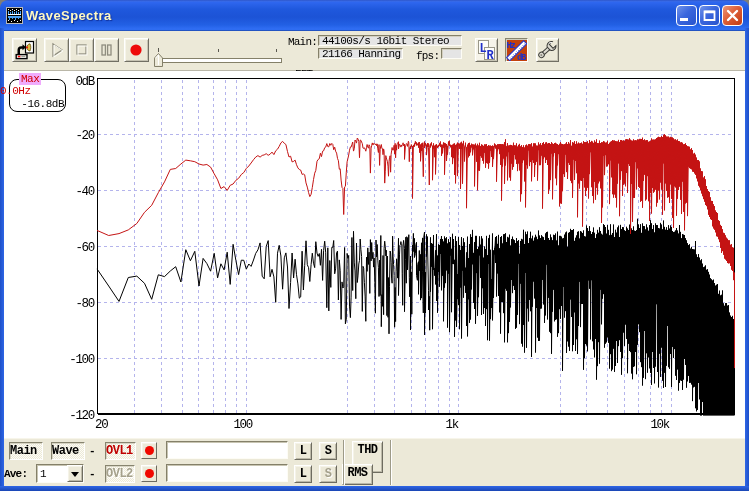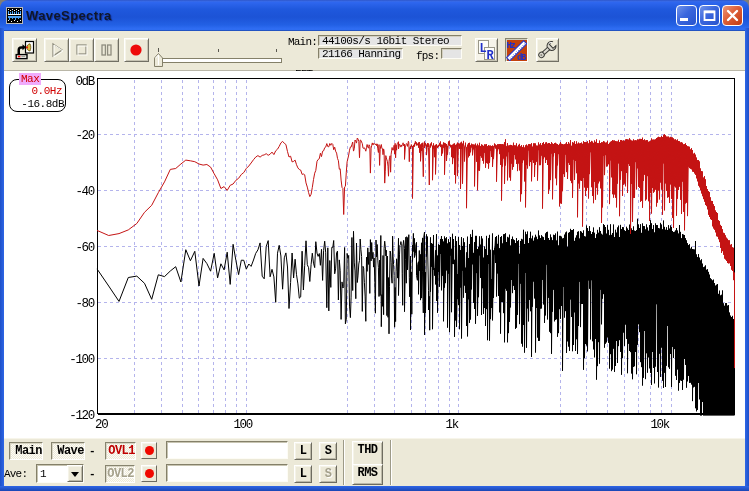--- a/index.html
+++ b/index.html
@@ -1,34 +1,34 @@
 <!DOCTYPE html>
 <html><head><meta charset="utf-8"><style>
 html,body{margin:0;padding:0;background:#807e76;width:749px;height:491px;overflow:hidden}
 *{box-sizing:border-box}
 #win{position:absolute;left:0;top:0;width:749px;height:491px;border-radius:8px 8px 0 0;overflow:hidden;font-family:"Liberation Mono",monospace}
 .tb{position:absolute;left:0;top:0;width:749px;height:31px;background:linear-gradient(180deg,#274ec1 0%,#3a6ae4 3%,#2e66ee 8%,#1f58dd 30%,#1c53d6 55%,#2260e4 80%,#2e6cf2 92%,#2f6ef4 95%,#1c47ab 100%)}
-.ttl{position:absolute;left:26px;top:8px;color:#0f172a;font:bold 13px "Liberation Sans",sans-serif;letter-spacing:0.4px;text-shadow:1px 1px 1px #10309c}
+.ttl{position:absolute;left:26px;top:8px;color:#fef9c3;font:bold 13px "Liberation Sans",sans-serif;letter-spacing:0.4px;text-shadow:1px 1px 1px #10309c}
 .wbtn{position:absolute;top:5px;width:21px;height:21px;border-radius:4px;border:1px solid #fff}
 .wbtn.mn{left:676px;background:linear-gradient(135deg,#7193ea 0%,#3a66dd 45%,#2854cd 100%)}
 .wbtn.mx{left:699px;background:linear-gradient(135deg,#7193ea 0%,#3a66dd 45%,#2854cd 100%)}
 .wbtn.cl{left:722px;background:linear-gradient(135deg,#ec9678 0%,#dd5f38 45%,#c23a13 100%)}
 .brd{position:absolute;background:linear-gradient(90deg,#1e50c8,#2e66e6)}
 #brdL{left:0;top:28px;width:4px;height:459px}
 #brdR{left:745px;top:28px;width:4px;height:459px;background:linear-gradient(270deg,#1e50c8,#2e66e6)}
 #brdB{left:0;top:486px;width:749px;height:5px;background:linear-gradient(0deg,#1a46b4,#2e66e6)}
 #tool{position:absolute;left:4px;top:31px;width:741px;height:40px;background:#ece9d8;border-bottom:1px solid #bab7a8}
 .rb{position:absolute;background:#ece9d8;border:1px solid;border-color:#fffffe #716f64 #716f64 #fffffe;box-shadow:inset 1px 1px 0 #f7f5ea,inset -1px -1px 0 #c6c3b3}
 #client{position:absolute;left:4px;top:71px;width:741px;height:367px;background:#fff}
 #bbar{position:absolute;left:4px;top:438px;width:741px;height:48px;background:#ece9d8;border-top:1px solid #f7f5ea}
 .sunk{position:absolute;background:#fff;border:1px solid;border-color:#848069 #fdfcf5 #fdfcf5 #848069;box-shadow:inset 1px 1px 0 #c8c5b2}
 .fld{position:absolute;background:#e5e5e5;border:1px solid;border-color:#848069 #fdfcf5 #fdfcf5 #848069;box-shadow:inset 1px 1px 0 #d4d0c0;font:11px "Liberation Mono",monospace;letter-spacing:-0.55px;color:#000;padding:0 0 0 3px;line-height:10px}
 .lab{position:absolute;font:11px "Liberation Mono",monospace;letter-spacing:-0.8px;color:#000}
 .bb{position:absolute;height:18px;background:#ece9d8;border:1px solid;border-color:#fffffe #6e6c60 #6e6c60 #fffffe;box-shadow:inset 1px 1px 0 #f5f3e8,inset -1px -1px 0 #bdbaa9;font:bold 12px "Liberation Mono",monospace;letter-spacing:-0.5px;color:#000;text-align:center;line-height:16px}
-.bp{position:absolute;height:18px;background:repeating-conic-gradient(#fdfcf6 0% 25%,#ece9d8 0% 50%);background-size:2px 2px;border:1px solid;border-color:#87846f #fffffe #fffffe #87846f;box-shadow:inset 1px 1px 0 #d8d5c4;font:bold 12px "Liberation Mono",monospace;letter-spacing:-0.5px;color:#000;text-align:right;line-height:16px}
+.bp{position:absolute;height:18px;background:repeating-conic-gradient(#fdfcf6 0% 25%,#ece9d8 0% 50%);background-size:2px 2px;border:1px solid;border-color:#87846f #fffffe #fffffe #87846f;box-shadow:inset 1px 1px 0 #d8d5c4;font:bold 12px "Liberation Mono",monospace;letter-spacing:-0.5px;color:#000;text-align:left;line-height:16px}
 .dotb{position:absolute;width:16px;height:17px;background:#ece9d8;border:1px solid;border-color:#fffffe #6e6c60 #6e6c60 #fffffe;box-shadow:inset 1px 1px 0 #f5f3e8}
 .dot{position:absolute;left:3px;top:3px;width:9px;height:9px;border-radius:50%;background:#f00800}
 svg text{font-family:"Liberation Mono",monospace;font-size:12.5px;letter-spacing:-1.3px;fill:#000}
 </style></head><body>
 <div id="win">
 
 <div class="tb"></div>
 <svg style="position:absolute;left:6px;top:7px" width="17" height="17">
  <rect x="0.5" y="0.5" width="16" height="16" fill="#000" stroke="#b8b8b8"></rect>
  <g fill="#fff">
@@ -174,44 +174,44 @@
         <text x="94" y="306.7" text-anchor="end">-80</text>
         <text x="94" y="362.6" text-anchor="end">-100</text>
         <text x="94" y="418.5" text-anchor="end">-120</text>
       </g>
  <path d="M97.0 268.9L108.7 286.0L119.0 301.4L128.3 277.5L136.8 276.1L144.5 283.3L151.7 299.3L158.3 274.8L164.5 276.6L170.3 271.0L175.7 266.7L180.9 282.0L185.8 249.7L190.4 260.7L194.8 251.3L199.0 286.0L203.1 258.4L206.9 263.6L210.6 271.2L214.2 253.3L217.6 277.9L220.9 263.8L224.1 269.9L227.2 252.2L230.2 284.4L233.1 244.3L235.9 260.5L238.6 274.6L241.3 260.2L243.8 260.3L246.3 269.2L248.8 264.0L251.1 266.4L253.5 260.0L255.7 253.4L257.9 249.9L260.1 242.9L262.2 276.2L264.2 278.8L266.2 246.5L268.2 240.6L270.1 276.8L272.0 269.3L273.9 276.9L275.7 302.3L277.5 253.2L279.2 245.3L280.9 256.0L282.6 289.2L284.3 257.8L285.9 252.9L287.5 267.0L289.0 308.5L290.6 282.5L292.1 253.0L293.6 278.0L295.1 259.2L296.5 274.7L297.9 283.9L299.3 298.2L300.7 296.9L302.1 251.2L303.4 290.0L304.7 265.4L306.0 240.8L307.3 264.7L308.6 267.7L309.8 281.5L311.1 264.6L312.3 253.2L313.5 263.2L314.7 267.6L315.8 241.7L317.0 253.1L318.1 256.4L319.3 253.5L320.4 265.3L321.5 249.3L322.6 280.4L323.6 250.5L324.7 241.2L325.7 252.7L326.8 307.7L327.8 247.8L328.8 310.9L329.8 260.5L330.8 287.4L331.8 247.3L332.8 247.4L333.7 240.5L334.7 273.8L335.6 268.9L336.6 252.6L337.5 251.1L338.4 300.0L339.3 259.9L340.2 270.7L341.1 319.4L342.0 281.9L342.9 288.0L343.7 286.8L344.6 247.5L345.4 323.8L346.3 319.5L347.1 253.4L347.9 258.3L348.7 255.4L349.5 306.1L350.4 317.6L351.1 297.2L351.9 237.5L352.7 290.5L353.5 231.3L354.3 262.9L355.0 270.9L355.8 298.7L356.5 243.0L357.3 282.5L358.0 275.9L358.8 264.0L359.5 260.4L360.2 239.0L360.9 249.5L361.6 256.6L362.3 311.4L363.0 266.3L363.7 268.2L364.4 282.7L365.1 296.1L365.8 321.3L366.5 257.2L367.1 271.4L367.8 247.9L368.5 264.4L369.1 252.2L369.8 293.4L370.4 239.6L371.1 260.9L371.7 242.5L372.3 258.7L373.0 252.3L373.6 267.1L374.2 257.9L374.8 282.7L375.4 313.2L376.0 240.0L376.6 256.9L377.2 244.5L377.8 260.2L378.4 267.3L379.0 296.5L379.6 260.0L380.2 295.5L380.8 235.5L381.3 326.7L381.9 294.6L382.5 306.3L383.0 255.5L383.6 314.7L384.1 248.4L384.7 241.2L385.3 246.8L385.8 255.9L386.3 250.2L386.9 315.6L387.4 256.0L388.0 317.3L388.5 277.6L389.0 333.8L389.5 286.2L390.1 251.0L390.6 253.0L391.1 262.7L391.6 278.1L392.1 283.2L392.6 236.2L393.1 256.8L393.6 264.7L394.1 275.2L394.6 327.2L395.1 287.4L395.6 321.6L396.1 271.2L396.6 258.8L397.1 266.2L397.6 278.1L398.5 238.3L398.5 295.5L399.5 254.9L399.9 245.3L400.4 244.7L400.9 241.6L401.3 243.9L401.8 244.9L402.2 273.5L402.7 305.3L403.1 245.0L403.6 240.4L404.5 248.7L404.5 311.7L405.4 259.6L405.8 237.2L406.3 283.2L406.7 236.7L407.5 238.0L407.5 269.8L408.4 243.0L408.8 234.7L409.3 277.7L409.7 296.8L410.5 256.0L410.5 329.9L411.3 271.9L411.8 314.2L412.5 245.1L412.5 261.5L413.4 233.4L413.8 251.6L414.5 238.4L414.5 257.5L415.4 253.6L415.8 244.5L416.5 242.3L416.5 275.4L417.4 280.3L417.7 264.3L418.5 261.7L418.5 294.3L419.3 250.5L419.6 270.8L420.5 254.4L420.5 300.1L421.5 242.8L421.5 298.1L422.5 237.9L422.5 271.1L423.3 312.9L423.7 237.7L424.5 232.0L424.5 334.9L425.5 272.2L425.5 313.1L426.5 234.4L426.5 256.5L427.5 236.6L427.5 244.3L428.5 290.7L428.5 310.0L429.3 296.3L429.7 330.2L430.5 237.4L430.5 291.7L431.5 243.0L431.5 266.7L432.5 243.9L432.5 329.2L433.5 235.1L433.5 269.9L434.5 268.2L434.5 275.6L435.5 250.3L435.5 284.4L436.5 234.2L436.5 300.9L437.5 255.6L437.5 312.7L438.5 244.4L438.5 271.9L439.5 245.0L439.5 286.7L440.5 239.0L440.5 254.0L441.5 236.0L441.5 290.3L442.5 239.2L442.5 275.7L443.5 241.6L443.5 321.3L444.5 236.5L444.5 287.6L445.5 238.5L445.5 283.1L446.5 237.3L446.5 270.4L447.5 243.5L447.5 327.6L448.5 239.3L448.5 273.6L449.5 242.3L449.5 332.1L450.5 237.1L450.5 255.5L451.5 248.8L451.5 312.2L452.5 233.8L452.5 263.9L453.5 239.0L453.5 264.1L454.5 259.8L454.5 336.8L455.5 236.3L455.5 320.4L456.5 241.1L456.5 326.9L457.5 274.1L457.5 299.1L458.5 237.1L458.5 305.1L459.5 245.1L459.5 329.2L460.5 250.2L460.5 287.5L461.5 237.2L461.5 338.5L462.5 246.0L462.5 270.6L463.5 238.4L463.5 297.7L464.5 242.4L464.5 285.5L465.5 267.7L465.5 292.8L466.5 252.4L466.5 326.0L467.5 236.7L467.5 336.4L468.5 258.2L468.5 299.3L469.5 244.0L469.5 322.8L470.5 234.4L470.5 319.5L471.5 237.1L471.5 289.4L472.5 229.9L472.5 264.3L473.5 252.9L473.5 302.8L474.5 242.2L474.5 308.9L475.5 235.9L475.5 323.7L476.5 235.9L476.5 273.1L477.5 249.1L477.5 315.8L478.5 246.9L478.5 297.2L479.5 236.4L479.5 255.4L480.5 244.7L480.5 277.9L481.5 236.3L481.5 315.0L482.5 238.7L482.5 288.2L483.5 257.7L483.5 313.8L484.5 246.6L484.5 307.9L485.5 249.1L485.5 325.9L486.5 235.9L486.5 309.1L487.5 255.2L487.5 340.2L488.5 238.3L488.5 264.0L489.5 234.9L489.5 340.6L490.5 249.8L490.5 319.1L491.5 279.0L491.5 308.0L492.5 233.5L492.5 320.4L493.5 250.4L493.5 297.9L494.5 247.8L494.5 254.4L495.5 237.0L495.5 263.0L496.5 236.0L496.5 296.5L497.5 243.9L497.5 273.4L498.5 234.9L498.5 295.9L499.5 248.3L499.5 312.3L500.5 237.0L500.5 333.6L501.5 236.2L501.5 302.0L502.5 243.5L502.5 302.1L503.5 234.4L503.5 313.1L504.5 234.2L504.5 342.3L505.5 233.3L505.5 288.6L506.5 242.0L506.5 290.6L507.5 236.9L507.5 342.3L508.5 237.7L508.5 333.1L509.5 234.7L509.5 321.8L510.5 245.6L510.5 307.4L511.5 239.0L511.5 280.0L512.5 236.7L512.5 293.1L513.5 239.5L513.5 285.7L514.5 240.3L514.5 290.0L515.5 243.1L515.5 328.8L516.5 238.1L516.5 327.6L517.5 241.2L517.5 314.8L518.5 240.2L518.5 263.7L519.5 253.8L519.5 324.1L520.5 241.0L520.5 283.6L521.5 238.9L521.5 343.5L522.5 239.6L522.5 346.5L523.5 229.8L523.5 324.9L524.5 244.0L524.5 352.6L525.5 231.8L525.5 272.8L526.5 234.4L526.5 347.7L527.5 231.6L527.5 308.4L528.5 243.2L528.5 321.4L529.5 238.0L529.5 299.8L530.5 231.8L530.5 311.2L531.5 238.6L531.5 356.9L532.5 235.8L532.5 306.7L533.5 240.8L533.5 281.5L534.5 237.7L534.5 298.4L535.5 234.8L535.5 352.5L536.5 236.8L536.5 308.0L537.5 239.4L537.5 337.5L538.5 230.6L538.5 341.0L539.5 235.6L539.5 340.7L540.5 238.1L540.5 308.6L541.5 235.3L541.5 308.4L542.5 236.6L542.5 279.8L543.5 237.3L543.5 304.4L544.5 240.0L544.5 322.9L545.5 233.5L545.5 315.4L546.5 232.0L546.5 264.6L547.5 231.8L547.5 319.4L548.5 238.1L548.5 297.7L549.5 240.0L549.5 331.6L550.5 234.6L550.5 333.1L551.5 237.5L551.5 353.8L552.5 240.3L552.5 311.7L553.5 234.8L553.5 289.7L554.5 235.2L554.5 321.3L555.5 233.6L555.5 319.8L556.5 240.6L556.5 319.2L557.5 231.7L557.5 336.7L558.5 245.5L558.5 333.1L559.5 235.9L559.5 309.1L560.5 235.9L560.5 318.7L561.5 236.7L561.5 306.0L562.5 238.6L562.5 370.8L563.5 238.2L563.5 286.8L564.5 234.7L564.5 317.5L565.5 232.6L565.5 311.1L566.5 231.7L566.5 352.9L567.5 246.8L567.5 341.3L568.5 232.9L568.5 346.5L569.5 232.2L569.5 350.8L570.5 228.9L570.5 299.4L571.5 230.2L571.5 317.0L572.5 230.0L572.5 351.2L573.5 229.0L573.5 345.0L574.5 240.9L574.5 312.3L575.5 237.8L575.5 350.9L576.5 235.5L576.5 339.2L577.5 231.9L577.5 353.9L578.5 231.4L578.5 326.0L579.5 238.6L579.5 281.7L580.5 231.1L580.5 327.1L581.5 231.8L581.5 303.9L582.5 233.0L582.5 304.0L583.5 230.5L583.5 369.7L584.5 236.3L584.5 358.1L585.5 236.7L585.5 344.0L586.5 225.6L586.5 345.4L587.5 228.0L587.5 351.3L588.5 231.1L588.5 280.4L589.5 226.3L589.5 288.7L590.5 231.3L590.5 339.4L591.5 234.0L591.5 280.2L592.5 232.0L592.5 341.2L593.5 227.6L593.5 349.3L594.5 232.8L594.5 357.3L595.5 238.2L595.5 339.0L596.5 234.4L596.5 379.6L597.5 229.9L597.5 366.1L598.5 232.8L598.5 342.1L599.5 227.4L599.5 363.6L600.5 231.0L600.5 289.7L601.5 233.8L601.5 324.3L602.5 234.8L602.5 298.6L603.5 224.1L603.5 294.1L604.5 225.2L604.5 347.6L605.5 227.0L605.5 343.6L606.5 233.7L606.5 342.3L607.5 225.2L607.5 337.4L608.5 229.9L608.5 342.7L609.5 235.4L609.5 368.5L610.5 224.4L610.5 354.1L611.5 234.9L611.5 371.1L612.5 233.0L612.5 369.4L613.5 224.6L613.5 348.6L614.5 237.0L614.5 371.8L615.5 229.8L615.5 365.9L616.5 232.7L616.5 341.0L617.5 227.5L617.5 363.0L618.5 225.7L618.5 346.1L619.5 237.0L619.5 340.1L620.5 224.9L620.5 351.8L621.5 229.2L621.5 374.7L622.5 227.1L622.5 358.0L623.5 227.4L623.5 332.5L624.5 230.4L624.5 345.8L625.5 231.2L625.5 324.5L626.5 226.8L626.5 338.8L627.5 228.6L627.5 373.2L628.5 230.1L628.5 343.7L629.5 224.7L629.5 351.0L630.5 232.5L630.5 352.1L631.5 228.5L631.5 373.4L632.5 230.1L632.5 379.2L633.5 226.5L633.5 367.0L634.5 230.7L634.5 366.2L635.5 231.1L635.5 352.0L636.5 230.2L636.5 374.2L637.5 218.8L637.5 344.7L638.5 224.6L638.5 324.2L639.5 228.0L639.5 332.1L640.5 224.3L640.5 362.1L641.5 232.9L641.5 367.1L642.5 223.5L642.5 385.5L643.5 226.1L643.5 377.7L644.5 226.3L644.5 330.9L645.5 229.5L645.5 379.1L646.5 224.5L646.5 353.2L647.5 227.6L647.5 372.6L648.5 230.8L648.5 357.3L649.5 225.0L649.5 368.3L650.5 220.4L650.5 372.8L651.5 223.4L651.5 384.8L652.5 229.0L652.5 352.0L653.5 225.2L653.5 367.9L654.5 232.5L654.5 383.3L655.5 223.5L655.5 366.5L656.5 225.1L656.5 304.2L657.5 225.2L657.5 372.0L658.5 228.0L658.5 387.4L659.5 228.6L659.5 353.6L660.5 222.9L660.5 376.8L661.5 224.7L661.5 347.5L662.5 229.4L662.5 380.6L663.5 220.6L663.5 387.8L664.5 226.9L664.5 372.7L665.5 229.8L665.5 387.0L666.5 227.4L666.5 365.7L667.5 230.0L667.5 325.9L668.5 225.3L668.5 367.2L669.5 228.7L669.5 368.8L670.5 225.5L670.5 354.0L671.5 227.0L671.5 386.9L672.5 231.0L672.5 346.8L673.5 232.2L673.5 357.9L674.5 231.8L674.5 349.1L675.5 230.5L675.5 375.6L676.5 228.1L676.5 380.0L677.5 230.6L677.5 369.4L678.5 233.6L678.5 390.5L679.5 225.1L679.5 382.9L680.5 231.9L680.5 380.3L681.5 238.3L681.5 381.0L682.5 234.1L682.5 389.8L683.5 234.7L683.5 379.5L684.5 235.0L684.5 358.9L685.5 238.3L685.5 364.8L686.5 240.4L686.5 387.6L687.5 243.3L687.5 381.3L688.5 245.2L688.5 375.8L689.5 244.3L689.5 382.9L690.5 248.7L690.5 382.6L691.5 246.9L691.5 384.4L692.5 249.1L692.5 401.1L693.5 249.4L693.5 387.3L694.5 249.6L694.5 386.6L695.5 241.0L695.5 408.2L696.5 254.5L696.5 411.3L697.5 257.2L697.5 409.8L698.5 254.2L698.5 383.0L699.5 257.7L699.5 399.3L700.5 260.5L700.5 415.4L701.5 259.4L701.5 415.4L702.5 263.7L702.5 401.9L703.5 267.3L703.5 415.4L704.5 266.7L704.5 415.4L705.5 265.5L705.5 415.4L706.5 269.8L706.5 415.4L707.5 269.3L707.5 415.4L708.5 271.9L708.5 415.4L709.5 274.7L709.5 415.4L710.5 278.3L710.5 415.4L711.5 279.4L711.5 415.4L712.5 280.5L712.5 415.4L713.5 279.7L713.5 415.4L714.5 283.1L714.5 415.4L715.5 285.7L715.5 415.4L716.5 284.8L716.5 415.4L717.5 284.0L717.5 415.4L718.5 293.9L718.5 415.4L719.5 290.7L719.5 415.4L720.5 295.5L720.5 415.4L721.5 294.8L721.5 415.4L722.5 290.5L722.5 415.4L723.5 303.4L723.5 415.4L724.5 305.8L724.5 415.4L725.5 303.2L725.5 415.4L726.5 303.1L726.5 415.4L727.5 305.7L727.5 415.4L728.5 305.1L728.5 415.4L729.5 312.6L729.5 415.4L730.5 315.7L730.5 415.4L731.5 317.0L731.5 415.4L732.5 315.9L732.5 415.4L733.5 319.1L733.5 415.4L734.5 317.3L734.5 415.4" fill="none" stroke="#000" stroke-width="1"></path>
  <path d="M97.0 230.4L108.7 235.5L119.0 233.6L128.3 229.9L136.8 223.5L144.5 212.3L151.7 205.3L158.3 192.7L164.5 181.9L170.3 169.4L175.7 168.5L180.9 164.0L185.8 160.1L190.4 160.8L194.8 161.7L199.0 164.0L203.1 165.1L206.9 164.5L210.6 167.1L214.2 173.8L217.6 179.8L220.9 188.5L224.1 186.6L227.2 190.4L230.2 185.3L233.1 184.0L235.9 180.3L238.6 178.3L241.3 174.5L243.8 172.5L246.3 168.5L248.8 166.0L251.1 163.0L253.5 159.7L255.7 157.1L257.9 155.6L260.1 157.1L262.2 155.4L264.2 154.9L266.2 153.7L268.2 155.3L270.1 154.2L272.0 152.1L273.9 154.6L275.7 150.8L277.5 149.2L279.2 146.4L280.9 142.9L282.6 141.4L284.3 143.3L285.9 144.5L287.5 151.6L289.0 157.0L290.6 156.2L292.1 161.9L293.6 161.4L295.1 160.1L296.5 164.7L297.9 167.9L299.3 169.5L300.7 170.1L302.1 174.4L303.4 174.0L304.7 174.8L306.0 182.9L307.3 187.1L308.6 192.6L309.8 196.6L311.1 194.3L312.3 187.5L313.5 179.6L314.7 173.2L315.8 170.4L317.0 161.3L318.1 159.5L319.3 158.7L320.4 153.2L321.5 156.6L322.6 151.2L323.6 150.8L324.7 147.7L325.7 147.1L326.8 143.6L327.8 146.6L328.8 146.8L329.8 143.5L330.8 145.3L331.8 143.4L332.8 144.4L333.7 149.7L334.7 147.2L335.6 151.2L336.6 153.1L337.5 158.4L338.4 160.7L339.3 169.2L340.2 168.8L341.1 180.1L342.0 187.4L342.9 188.4L343.7 214.5L344.6 186.9L345.4 186.3L346.3 172.2L347.1 161.8L347.9 158.6L348.7 155.0L349.5 150.2L350.4 147.0L351.1 147.1L351.9 144.6L352.7 142.0L353.5 151.1L354.3 148.5L355.0 140.0L355.8 141.0L356.5 143.1L357.3 138.0L358.0 139.0L358.8 141.4L359.5 157.7L360.2 140.0L360.9 140.3L361.6 142.0L362.3 143.6L363.0 148.1L363.7 148.3L364.4 147.8L365.1 149.1L365.8 151.2L366.5 147.6L367.1 144.5L367.8 147.1L368.5 148.2L369.1 144.8L369.8 146.5L370.4 173.1L371.1 148.2L371.7 145.3L372.3 142.9L373.0 145.1L373.6 143.5L374.2 143.3L374.8 144.0L375.4 144.9L376.0 143.8L376.6 145.7L377.2 143.9L377.8 148.9L378.4 152.5L379.0 144.6L379.6 165.4L380.2 149.4L380.8 145.8L381.3 144.5L381.9 148.5L382.5 148.6L383.0 154.7L383.6 148.9L384.1 151.1L384.7 183.1L385.3 171.2L385.8 155.6L386.3 157.9L386.9 159.9L387.4 161.3L388.0 166.2L388.5 176.2L389.0 161.8L389.5 157.7L390.1 155.8L390.6 172.2L391.1 154.5L391.6 150.8L392.1 147.5L392.6 149.9L393.1 150.3L393.6 149.1L394.1 145.3L394.6 154.0L395.1 143.3L395.6 157.8L396.1 145.1L396.6 150.2L397.1 143.7L397.6 143.4L398.5 141.7L398.5 148.9L399.5 144.2L399.9 144.5L400.4 145.5L400.9 147.1L401.3 145.0L401.8 146.3L402.2 144.8L402.7 144.1L403.1 142.8L403.6 145.8L404.5 144.1L404.5 159.4L405.4 146.0L405.8 146.1L406.3 143.6L406.7 143.8L407.5 144.5L407.5 146.4L408.4 141.3L408.8 142.6L409.3 161.7L409.7 148.1L410.5 146.3L410.5 148.9L411.3 144.5L411.8 146.9L412.5 146.1L412.5 198.5L413.4 145.0L413.8 146.6L414.5 143.5L414.5 146.5L415.4 141.3L415.8 144.0L416.5 142.4L416.5 145.4L417.4 143.7L417.7 145.3L418.5 142.7L418.5 147.7L419.3 142.0L419.6 152.7L420.5 144.5L420.5 161.3L421.5 143.5L421.5 150.8L422.5 142.8L422.5 147.4L423.3 176.7L423.7 144.5L424.5 141.5L424.5 148.0L425.5 143.1L425.5 145.5L426.5 144.7L426.5 155.1L427.5 143.0L427.5 146.8L428.5 143.5L428.5 147.7L429.3 185.0L429.7 145.6L430.5 143.7L430.5 147.5L431.5 142.4L431.5 145.3L432.5 145.7L432.5 180.2L433.5 143.4L433.5 149.0L434.5 145.7L434.5 157.2L435.5 144.8L435.5 174.4L436.5 144.2L436.5 145.8L437.5 145.9L437.5 148.1L438.5 145.0L438.5 147.0L439.5 143.1L439.5 145.6L440.5 141.5L440.5 147.1L441.5 144.6L441.5 155.9L442.5 144.8L442.5 153.4L443.5 142.4L443.5 147.6L444.5 142.9L444.5 174.7L445.5 143.4L445.5 146.6L446.5 144.0L446.5 161.0L447.5 145.8L447.5 154.7L448.5 141.5L448.5 145.1L449.5 140.8L449.5 146.0L450.5 144.7L450.5 147.3L451.5 145.2L451.5 157.1L452.5 144.7L452.5 164.1L453.5 143.8L453.5 158.1L454.5 143.4L454.5 175.0L455.5 144.9L455.5 183.4L456.5 144.5L456.5 146.3L457.5 142.6L457.5 176.1L458.5 143.3L458.5 145.5L459.5 143.7L459.5 148.9L460.5 142.7L460.5 188.9L461.5 141.8L461.5 149.0L462.5 143.6L462.5 183.7L463.5 140.9L463.5 144.9L464.5 146.5L464.5 161.5L465.5 142.7L465.5 146.6L466.5 147.1L466.5 208.2L467.5 144.8L467.5 146.9L468.5 143.2L468.5 157.3L469.5 142.8L469.5 155.8L470.5 145.3L470.5 152.3L471.5 143.7L471.5 147.4L472.5 144.4L472.5 155.3L473.5 144.5L473.5 149.3L474.5 144.7L474.5 186.4L475.5 143.6L475.5 147.6L476.5 145.6L476.5 161.7L477.5 143.8L477.5 190.3L478.5 145.5L478.5 170.4L479.5 142.8L479.5 170.8L480.5 146.2L480.5 156.0L481.5 144.4L481.5 157.6L482.5 144.9L482.5 160.7L483.5 145.9L483.5 163.5L484.5 144.4L484.5 152.7L485.5 144.5L485.5 167.7L486.5 144.0L486.5 163.0L487.5 146.2L487.5 163.5L488.5 145.2L488.5 168.6L489.5 145.7L489.5 162.9L490.5 145.6L490.5 150.7L491.5 146.0L491.5 157.0L492.5 145.5L492.5 167.0L493.5 146.3L493.5 159.1L494.5 143.5L494.5 147.1L495.5 144.5L495.5 148.5L496.5 145.4L496.5 181.7L497.5 144.3L497.5 151.2L498.5 144.3L498.5 149.1L499.5 144.1L499.5 154.1L500.5 144.1L500.5 164.9L501.5 144.3L501.5 200.6L502.5 144.2L502.5 166.5L503.5 144.5L503.5 158.5L504.5 142.1L504.5 184.0L505.5 139.3L505.5 165.5L506.5 146.3L506.5 156.3L507.5 143.0L507.5 180.4L508.5 145.6L508.5 152.1L509.5 145.3L509.5 177.4L510.5 144.9L510.5 180.6L511.5 145.1L511.5 163.6L512.5 145.7L512.5 169.6L513.5 142.7L513.5 167.0L514.5 145.3L514.5 155.0L515.5 145.5L515.5 159.3L516.5 143.4L516.5 163.9L517.5 146.6L517.5 171.1L518.5 144.9L518.5 163.5L519.5 143.9L519.5 170.4L520.5 146.4L520.5 201.5L521.5 145.1L521.5 194.1L522.5 147.2L522.5 162.8L523.5 145.3L523.5 160.2L524.5 147.5L524.5 181.4L525.5 145.4L525.5 207.4L526.5 144.6L526.5 165.1L527.5 145.7L527.5 168.5L528.5 144.2L528.5 150.4L529.5 144.1L529.5 166.1L530.5 144.4L530.5 162.0L531.5 143.2L531.5 181.3L532.5 146.7L532.5 160.1L533.5 143.4L533.5 162.9L534.5 143.4L534.5 176.9L535.5 143.5L535.5 164.9L536.5 145.6L536.5 161.7L537.5 145.7L537.5 180.6L538.5 142.5L538.5 150.1L539.5 144.6L539.5 165.2L540.5 143.0L540.5 165.1L541.5 145.3L541.5 155.6L542.5 143.0L542.5 208.6L543.5 142.1L543.5 158.8L544.5 144.2L544.5 157.2L545.5 142.6L545.5 163.0L546.5 142.3L546.5 159.8L547.5 143.7L547.5 165.0L548.5 143.1L548.5 193.8L549.5 143.1L549.5 189.4L550.5 144.1L550.5 180.1L551.5 142.2L551.5 153.6L552.5 143.5L552.5 199.3L553.5 144.0L553.5 156.4L554.5 143.1L554.5 152.9L555.5 142.8L555.5 178.3L556.5 143.7L556.5 185.2L557.5 144.0L557.5 165.4L558.5 145.0L558.5 154.1L559.5 143.8L559.5 206.4L560.5 142.1L560.5 203.3L561.5 143.8L561.5 203.7L562.5 144.0L562.5 191.2L563.5 144.5L563.5 174.1L564.5 144.2L564.5 177.0L565.5 143.7L565.5 154.6L566.5 142.2L566.5 172.1L567.5 144.0L567.5 179.0L568.5 142.0L568.5 162.7L569.5 143.7L569.5 165.0L570.5 140.2L570.5 180.6L571.5 145.8L571.5 183.1L572.5 142.2L572.5 197.8L573.5 142.8L573.5 159.6L574.5 141.2L574.5 179.9L575.5 144.0L575.5 160.9L576.5 141.4L576.5 173.2L577.5 143.7L577.5 217.3L578.5 142.6L578.5 183.4L579.5 143.5L579.5 188.5L580.5 143.1L580.5 180.4L581.5 142.6L581.5 181.0L582.5 143.8L582.5 226.6L583.5 141.1L583.5 178.0L584.5 142.1L584.5 187.4L585.5 142.2L585.5 195.9L586.5 142.2L586.5 190.7L587.5 141.3L587.5 187.7L588.5 143.4L588.5 198.5L589.5 140.1L589.5 174.1L590.5 142.2L590.5 152.2L591.5 140.9L591.5 187.2L592.5 141.6L592.5 196.0L593.5 142.9L593.5 203.2L594.5 140.5L594.5 181.7L595.5 141.9L595.5 199.7L596.5 139.4L596.5 187.7L597.5 143.1L597.5 194.5L598.5 143.3L598.5 183.3L599.5 140.6L599.5 181.3L600.5 143.1L600.5 188.3L601.5 142.3L601.5 222.9L602.5 142.4L602.5 207.4L603.5 141.0L603.5 155.8L604.5 141.7L604.5 175.1L605.5 142.7L605.5 155.1L606.5 142.5L606.5 166.5L607.5 140.9L607.5 166.1L608.5 144.1L608.5 164.2L609.5 142.8L609.5 204.1L610.5 141.8L610.5 160.4L611.5 141.2L611.5 177.3L612.5 140.1L612.5 194.2L613.5 140.6L613.5 197.6L614.5 140.5L614.5 194.4L615.5 141.1L615.5 197.7L616.5 141.4L616.5 207.4L617.5 141.5L617.5 183.6L618.5 139.9L618.5 163.4L619.5 142.1L619.5 216.2L620.5 140.0L620.5 179.7L621.5 140.1L621.5 171.1L622.5 140.8L622.5 195.8L623.5 140.4L623.5 184.7L624.5 140.9L624.5 183.5L625.5 139.5L625.5 186.3L626.5 139.2L626.5 173.0L627.5 139.4L627.5 193.0L628.5 139.7L628.5 163.9L629.5 138.3L629.5 166.0L630.5 139.7L630.5 233.9L631.5 140.5L631.5 184.0L632.5 140.8L632.5 221.8L633.5 139.4L633.5 197.8L634.5 140.5L634.5 197.9L635.5 140.2L635.5 162.1L636.5 140.5L636.5 189.4L637.5 139.4L637.5 168.3L638.5 139.6L638.5 186.8L639.5 138.9L639.5 187.8L640.5 138.9L640.5 201.8L641.5 139.0L641.5 200.8L642.5 137.7L642.5 207.7L643.5 140.1L643.5 180.8L644.5 139.4L644.5 174.7L645.5 140.5L645.5 200.5L646.5 140.0L646.5 199.3L647.5 140.2L647.5 176.1L648.5 141.8L648.5 201.2L649.5 141.4L649.5 221.0L650.5 140.8L650.5 192.9L651.5 138.5L651.5 213.5L652.5 139.7L652.5 188.0L653.5 139.6L653.5 192.7L654.5 139.7L654.5 191.5L655.5 139.3L655.5 189.6L656.5 138.0L656.5 206.5L657.5 137.5L657.5 202.6L658.5 136.8L658.5 190.4L659.5 137.2L659.5 199.4L660.5 137.4L660.5 182.5L661.5 136.1L661.5 189.5L662.5 137.0L662.5 214.7L663.5 134.9L663.5 163.4L664.5 134.2L664.5 210.4L665.5 135.3L665.5 183.4L666.5 136.6L666.5 190.8L667.5 136.7L667.5 197.6L668.5 136.6L668.5 197.1L669.5 137.6L669.5 203.0L670.5 136.9L670.5 184.4L671.5 137.3L671.5 198.9L672.5 137.5L672.5 217.8L673.5 138.4L673.5 227.8L674.5 139.6L674.5 186.3L675.5 139.3L675.5 187.4L676.5 140.4L676.5 215.7L677.5 139.5L677.5 198.7L678.5 141.0L678.5 189.9L679.5 141.3L679.5 186.6L680.5 142.5L680.5 199.7L681.5 142.2L681.5 213.9L682.5 142.8L682.5 181.6L683.5 144.4L683.5 211.8L684.5 144.0L684.5 230.3L685.5 143.4L685.5 203.5L686.5 145.0L686.5 202.6L687.5 146.3L687.5 216.1L688.5 146.5L688.5 166.7L689.5 146.8L689.5 168.1L690.5 149.4L690.5 168.7L691.5 148.2L691.5 169.3L692.5 150.1L692.5 171.5L693.5 153.7L693.5 171.8L694.5 152.9L694.5 173.4L695.5 154.7L695.5 174.8L696.5 157.6L696.5 178.3L697.5 160.2L697.5 181.3L698.5 160.1L698.5 185.6L699.5 161.5L699.5 187.3L700.5 168.5L700.5 190.2L701.5 171.1L701.5 193.4L702.5 171.5L702.5 196.2L703.5 177.6L703.5 199.1L704.5 176.2L704.5 201.6L705.5 179.4L705.5 204.8L706.5 186.0L706.5 206.1L707.5 189.2L707.5 209.3L708.5 191.0L708.5 214.7L709.5 192.2L709.5 217.0L710.5 197.4L710.5 219.1L711.5 200.9L711.5 220.0L712.5 201.0L712.5 226.3L713.5 204.3L713.5 228.4L714.5 206.2L714.5 229.7L715.5 210.5L715.5 232.3L716.5 212.0L716.5 236.2L717.5 213.2L717.5 236.6L718.5 220.2L718.5 239.2L719.5 221.2L719.5 242.1L720.5 224.9L720.5 247.8L721.5 226.0L721.5 252.9L722.5 229.3L722.5 251.1L723.5 232.8L723.5 254.7L724.5 233.4L724.5 258.5L725.5 235.4L725.5 259.5L726.5 237.7L726.5 261.0L727.5 238.8L727.5 263.0L728.5 240.3L728.5 263.4L729.5 240.4L729.5 263.2L730.5 244.8L730.5 266.0L731.5 244.1L731.5 269.6L732.5 247.3L732.5 270.9L733.5 247.8L733.5 280.1L734.5 272.6L734.5 368.1" fill="none" stroke="#c41414" stroke-width="1"></path>
 </svg>
 
 <div style="position:absolute;left:9px;top:79px;width:57px;height:33px;border:1.5px solid #000;border-radius:8px;background:#fff"></div>
 <div style="position:absolute;left:19px;top:73px;background:#f0abfc;padding:0 2px;font:11px 'Liberation Mono',monospace;letter-spacing:-0.5px;color:#d00000">Max</div>
-<div style="position:absolute;left:0;top:85px;width:62px;text-align:right;font:11px 'Liberation Mono',monospace;letter-spacing:-0.5px;color:#d00000">0.0Hz</div>
+<div style="position:absolute;left:0;top:85px;width:62px;text-align:left;font:11px 'Liberation Mono',monospace;letter-spacing:-0.5px;color:#d00000">0.0Hz</div>
 <div style="position:absolute;left:0;top:98px;width:64px;text-align:right;font:11px 'Liberation Mono',monospace;letter-spacing:-0.5px;color:#000">-16.8dB</div>
 
 <div id="bbar"></div>
 <div class="bp" style="left:9px;top:442px;width:34px">Main</div>
 <div class="bp" style="left:51px;top:442px;width:34px">Wave</div>
 <div class="lab" style="left:89px;top:445px;font-weight:bold">-</div>
 <div class="bp" style="left:105px;top:442px;width:31px;color:#c00000">OVL1</div>
 <div class="dotb" style="left:141px;top:442px">
       <div class="dot"></div>
     </div>
 <div class="sunk" style="left:166px;top:441px;width:122px;height:18px"></div>
 <div class="bb" style="left:294px;top:442px;width:18px">L</div>
 <div class="bb" style="left:319px;top:442px;width:18px">S</div>
 <div class="bb" style="left:352px;top:441px;width:31px;height:32px">THD</div>
-<div class="lab" style="left:4px;top:468px;font-weight:normal">Ave:</div>
+<div class="lab" style="left:4px;top:468px;font-weight:bold">Ave:</div>
 <div class="sunk" style="left:36px;top:464px;width:48px;height:19px;font:11px 'Liberation Mono',monospace;padding:3px 0 0 3px">1</div>
 <div class="bb" style="left:67px;top:465px;width:16px;height:17px"><svg width="14" height="15">
         <path d="M3 6h8l-4 5z" fill="#000"></path>
       </svg></div>
 <div class="lab" style="left:89px;top:468px;font-weight:bold">-</div>
 <div class="bp" style="left:105px;top:465px;width:30px;color:#a5a18c;text-shadow:1px 1px 0 #fff">OVL2</div>
 <div class="dotb" style="left:141px;top:465px">
       <div class="dot"></div>
     </div>
 <div class="sunk" style="left:166px;top:464px;width:122px;height:18px"></div>
 <div class="bb" style="left:294px;top:465px;width:18px">L</div>
 <div class="bb" style="left:319px;top:465px;width:18px;color:#a5a18c;text-shadow:1px 1px 0 #fff">S</div>
-<div class="bb" style="left:352px;top:464px;width:31px;height:21px">RMS</div>
+<div class="bb" style="left:342px;top:464px;width:31px;height:21px">RMS</div>
 <div style="position:absolute;left:343px;top:440px;width:2px;height:45px;border-left:1px solid #9d9a87;border-right:1px solid #fff"></div>
 <div style="position:absolute;left:390px;top:440px;width:2px;height:45px;border-left:1px solid #9d9a87;border-right:1px solid #fff"></div>
 </div>
 
 </body></html>

